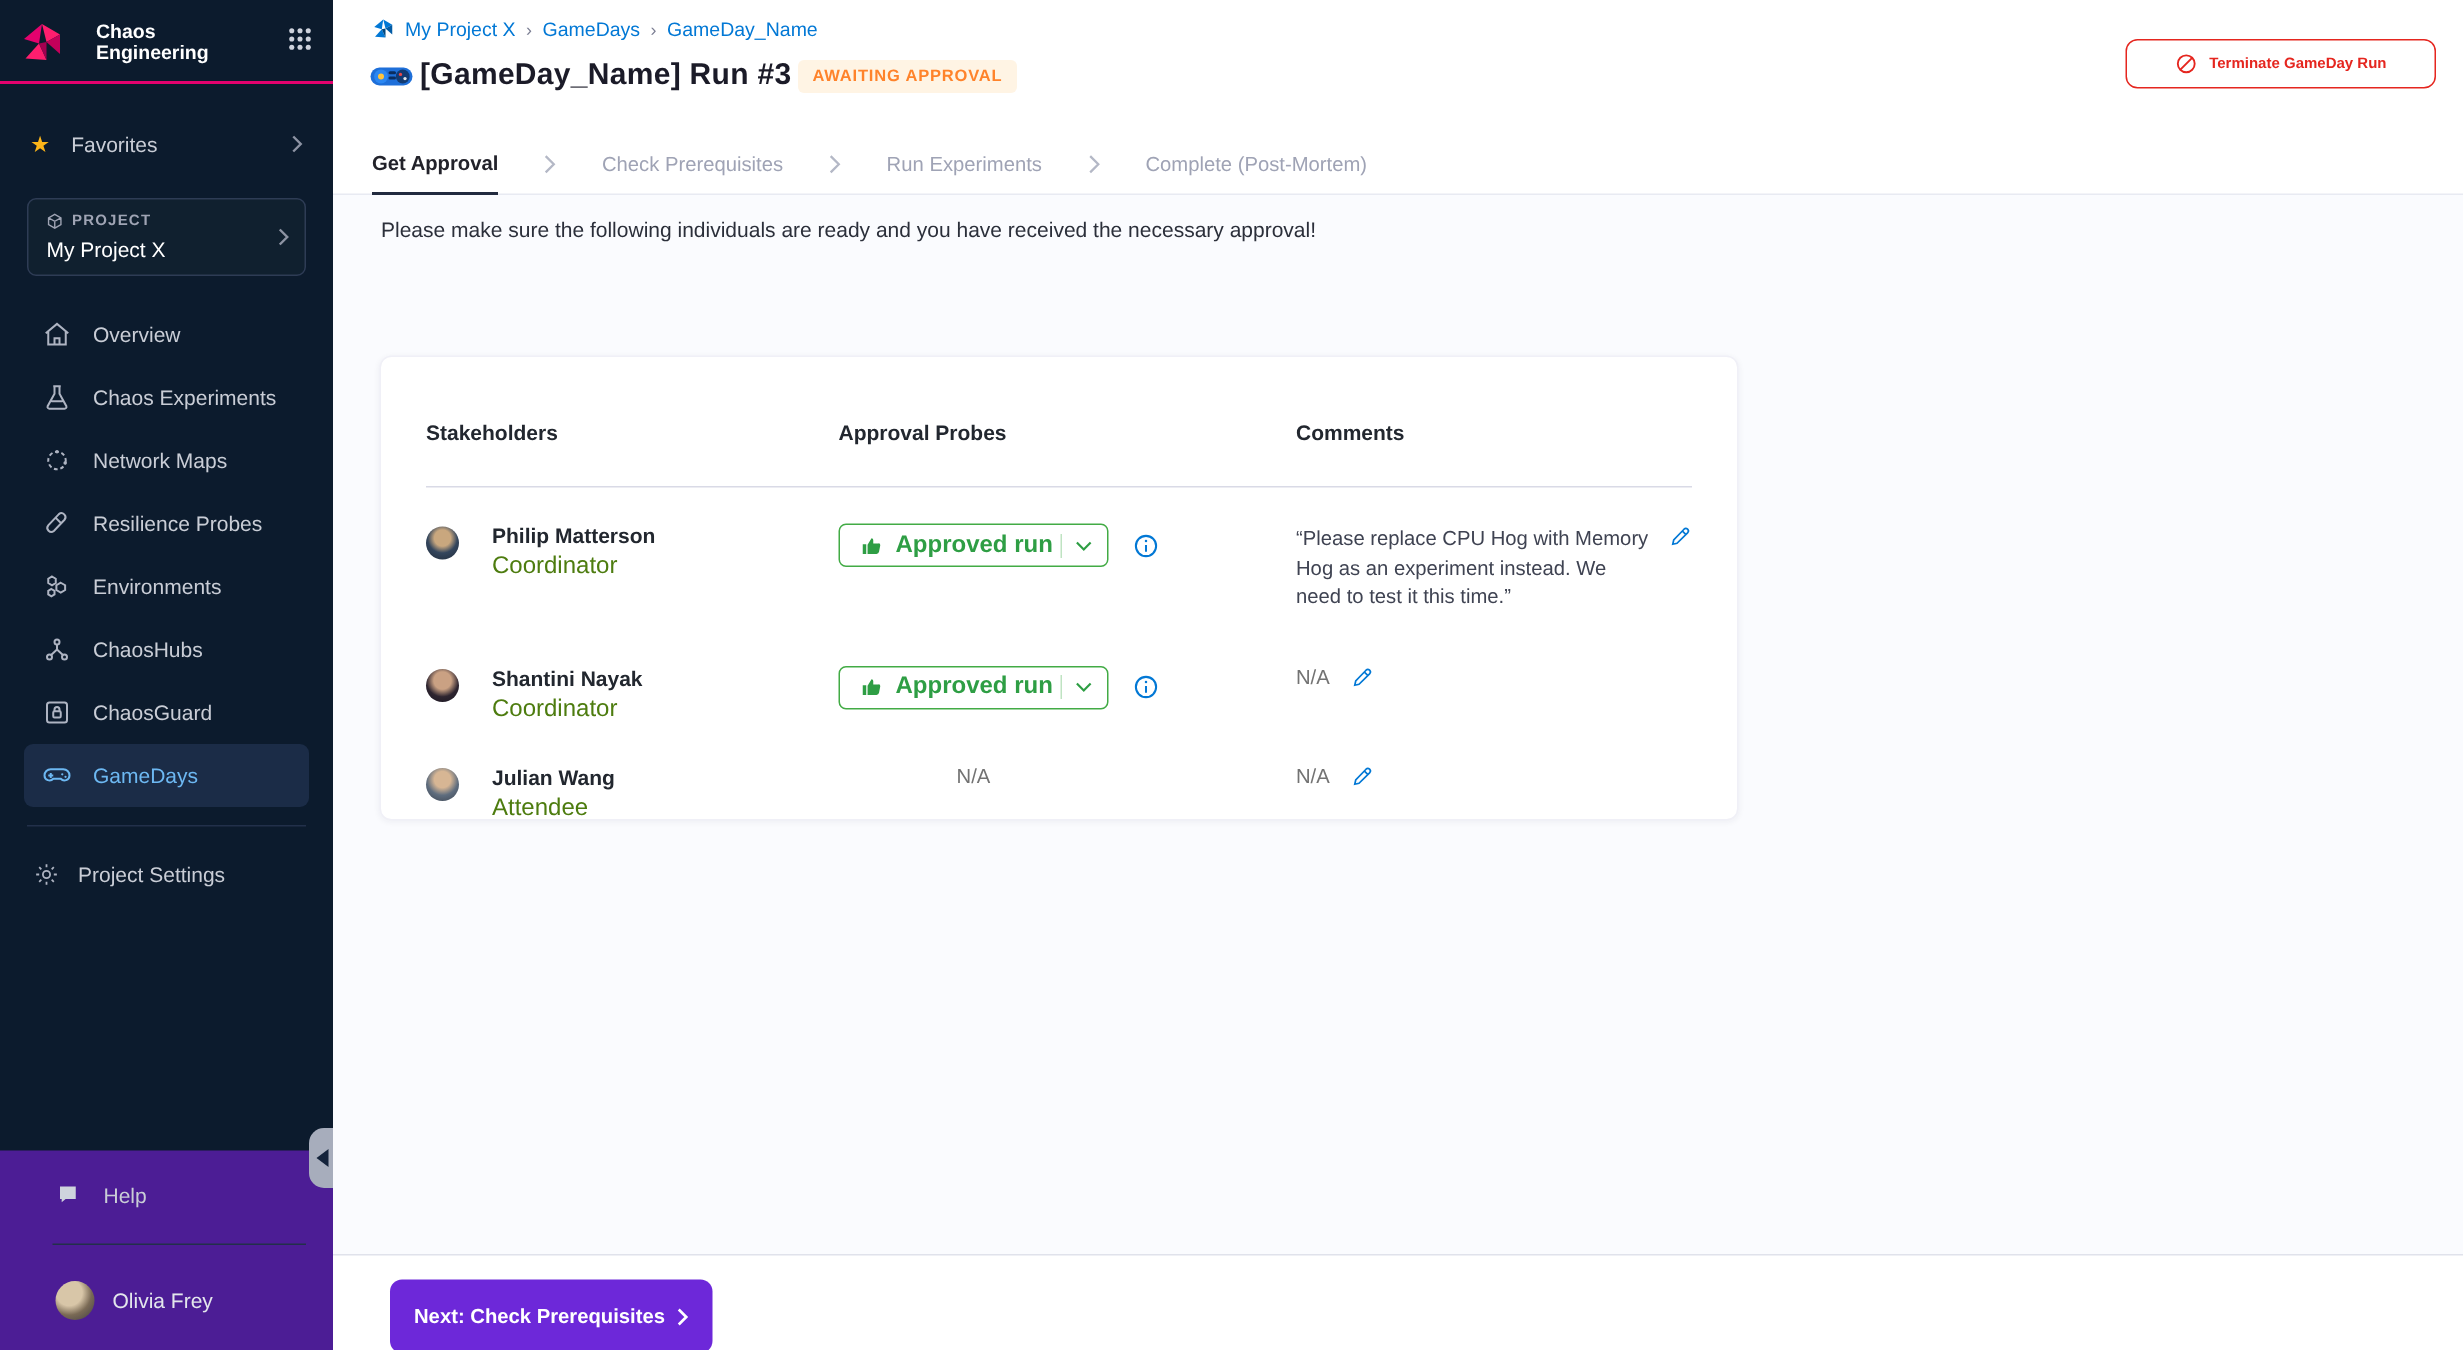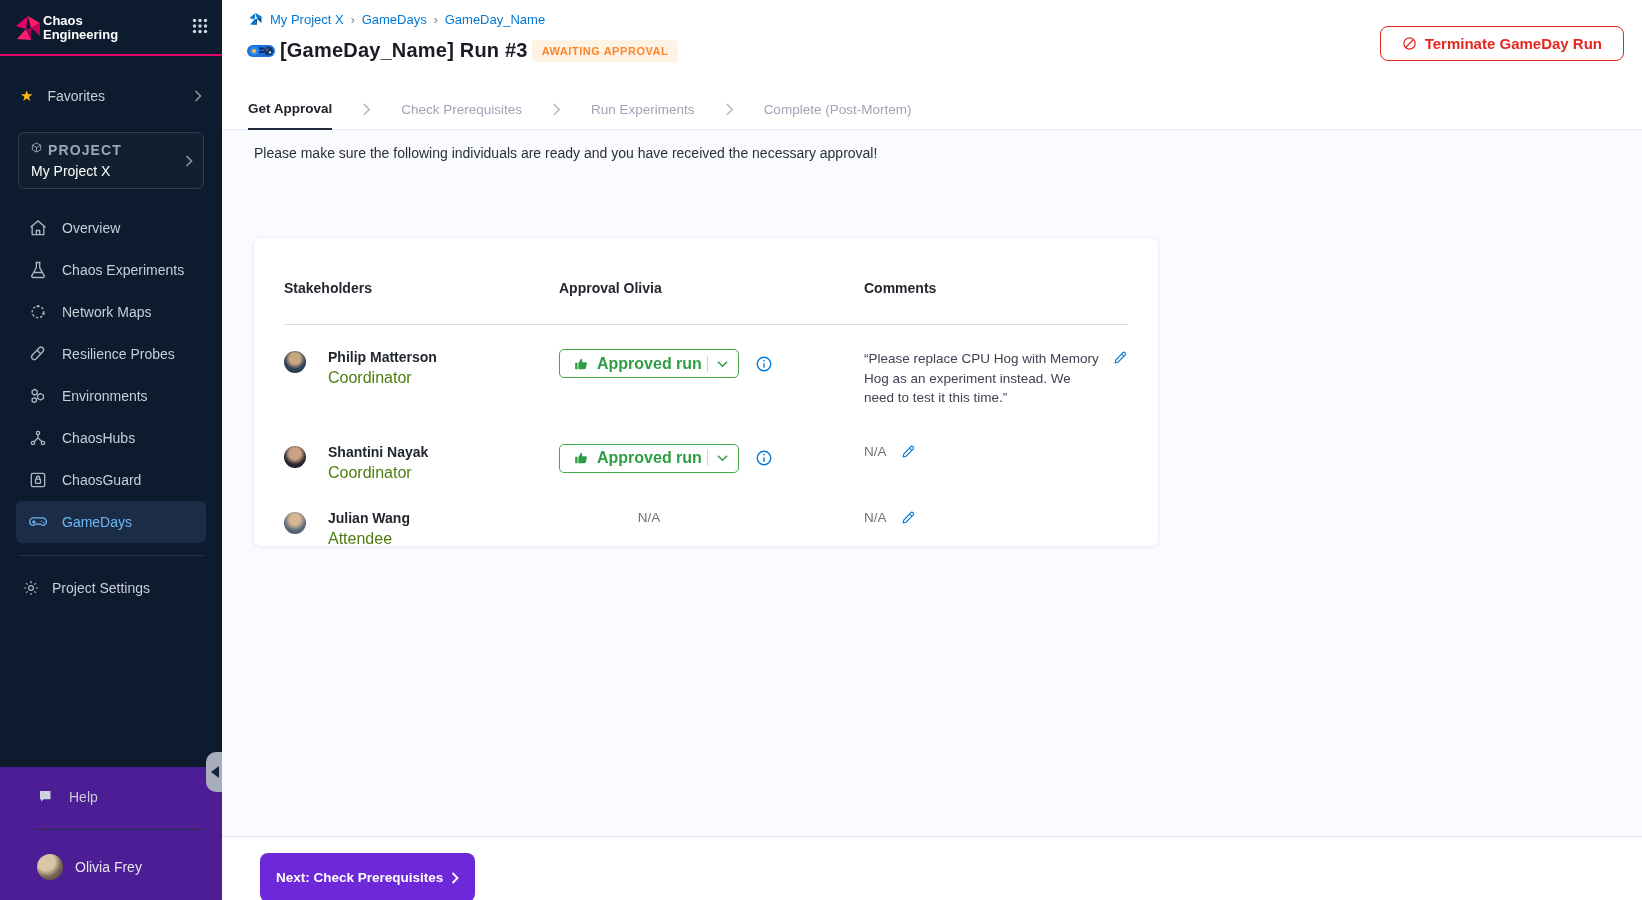--- a/index.html
+++ b/index.html
@@ -3,28 +3,28 @@
 <meta charset="utf-8">
 <style>
   * { margin:0; padding:0; box-sizing:border-box; }
   html,body { width:1642px; height:900px; overflow:hidden; }
   body { font-family:"Liberation Sans","DejaVu Sans",sans-serif; background:#fafbfe; color:#22272f; }
   svg { display:block; }
 
   
   .sidebar { position:absolute; left:0; top:0; width:222px; height:900px; background:#0c1b2d; color:#c9cdd6; display:flex; flex-direction:column; }
   .brand { display:flex; align-items:flex-start; padding:14px 14px 10px 14px; border-bottom:2px solid #e4026e; }
-  .brand-text { font-size:13px; font-weight:bold; color:#fff; line-height:1.1; margin-left:1px; flex:1; }
+  .brand-text { font-size:13px; font-weight:bold; color:#fff; line-height:1.1; margin-left:22px; flex:1; }
   .grid-icon { margin-top:4px; }
   .side-row { display:flex; align-items:center; height:40px; padding:0 20px; font-size:14px; cursor:pointer; }
   .side-row .chev { margin-left:auto; color:#8d93a3; }
   .favorites { margin-top:20px; }
   .star { color:#fcb519; font-size:15px; margin-right:14px; }
   .project-box { margin:16px 18px 4px 18px; border:1px solid #2e3c55; background:#10202f; border-radius:6px; padding:9px 12px; position:relative; cursor:pointer; }
-  .project-label { display:flex; align-items:flex-start; gap:6px; font-size:14px; letter-spacing:.08em; color:#9fa4b4; font-weight:bold; }
+  .project-label { display:flex; align-items:flex-end; gap:6px; font-size:10px; letter-spacing:.08em; color:#9fa4b4; font-weight:bold; }
   .project-name { color:#fff; font-size:14px; margin-top:5px; }
   .project-box .chev { position:absolute; right:10px; top:50%; transform:translateY(-50%); color:#8d93a3; }
   .nav { margin-top:14px; }
   .nav-item { display:flex; align-items:center; height:42px; padding:0 12px 0 28px; font-size:14px; color:#c9cdd6; cursor:pointer; }
   .nav-item .nicon { width:20px; height:20px; margin-right:14px; color:#aeb4c2; flex:none; }
   .nav-item.active { background:#1b2c47; border-radius:6px; margin:0 16px; padding-left:12px; color:#6db8f2; }
   .nav-item.active .nicon { color:#6db8f2; }
   .side-divider { height:1px; background:#22304a; margin:12px 18px; }
   .side-bottom { margin-top:auto; background:#4c1d95; padding-top:10px;padding-left:17px; }
   .collapse-handle { position:absolute; left:206px; top:752px; width:18px; height:40px; background:#a7adbc; border-radius:10px 0 0 10px; display:flex; align-items:center; justify-content:center; cursor:pointer; }
@@ -33,21 +33,21 @@
   .avatar { width:26px; height:26px; border-radius:50%; background:radial-gradient(circle at 35% 30%, #d8c6a8 0 35%, #7a6a55 60%, #3c3a42 100%); flex:none; }
 
   
   .topbar { position:absolute; left:222px; top:0; width:1420px; height:90px; background:#fff; }
   .breadcrumb { display:flex; align-items:center; gap:7px; padding:12px 0 0 26px; font-size:13px; }
   .breadcrumb a { color:#0278d5; text-decoration:none; cursor:pointer; }
   .bc-sep { color:#7b7e93; font-size:12px; }
   .title-row { display:flex; align-items:center; gap:4px; padding:12px 0 0 24px; }
   .page-title { font-size:20px; font-weight:bold; color:#1b1b28; letter-spacing:.2px; }
   .status-badge { background:#fff4e4; color:#ff832b; font-size:11px; font-weight:bold; letter-spacing:.05em; padding:5px 10px; border-radius:4px; }
-  .terminate-btn { position:absolute; right:18px; top:26px; display:flex; align-items:center; gap:8px; border:1px solid #e5261f; color:#e5261f; background:#fff; font-weight:bold; font-size:15px; padding:8px 21px; border-radius:8px; cursor:pointer; }
+  .terminate-btn { position:absolute; right:18px; top:26px; display:flex; align-items:center; gap:8px; border:1px solid #e5261f; color:#e5261f; background:#fff; font-weight:bold; font-size:10px; padding:8px 32px; border-radius:8px; cursor:pointer; }
 
   
   .stepper { position:absolute; left:222px; top:90px; width:1420px; height:40px; background:#fff; border-bottom:1px solid #e8eaf2; display:flex; align-items:center; padding-left:26px; gap:30px; }
   .step { font-size:13.5px; color:#9fa3b5; height:40px; display:flex; align-items:center; cursor:pointer; }
   .step.active { color:#22222a; font-weight:bold; border-bottom:2px solid #222b3f; }
   .step-sep { color:#b4b8c6; }
 
   
   .content { position:absolute; left:222px; top:131px; width:1420px; height:705px; background:#fafbfe; }
   .content h1 { font-size:22px; color:#1b1b28; padding:32px 0 0 32px; letter-spacing:.1px; }
@@ -326,21 +326,21 @@
       <span>Complete (Post-Mortem)</span>
     </div>
 </div>
 
 <div class="content">
   <div class="sub">Please make sure the following individuals are ready and you have received the necessary approval!</div>
 
   <div class="card">
     <div class="tgrid">
       <div class="thead">Stakeholders</div>
-      <div class="thead">Approval Olivia</div>
+      <div class="thead">Approval Probes</div>
       <div class="thead">Comments</div>
       <div class="thead-rule"></div>
     </div>
 
     <div class="trow">
       <div class="person">
         <span class="pavatar pa1"></span>
         <div>
           <div class="pname">Philip Matterson</div>
           <div class="prole">Coordinator</div>

